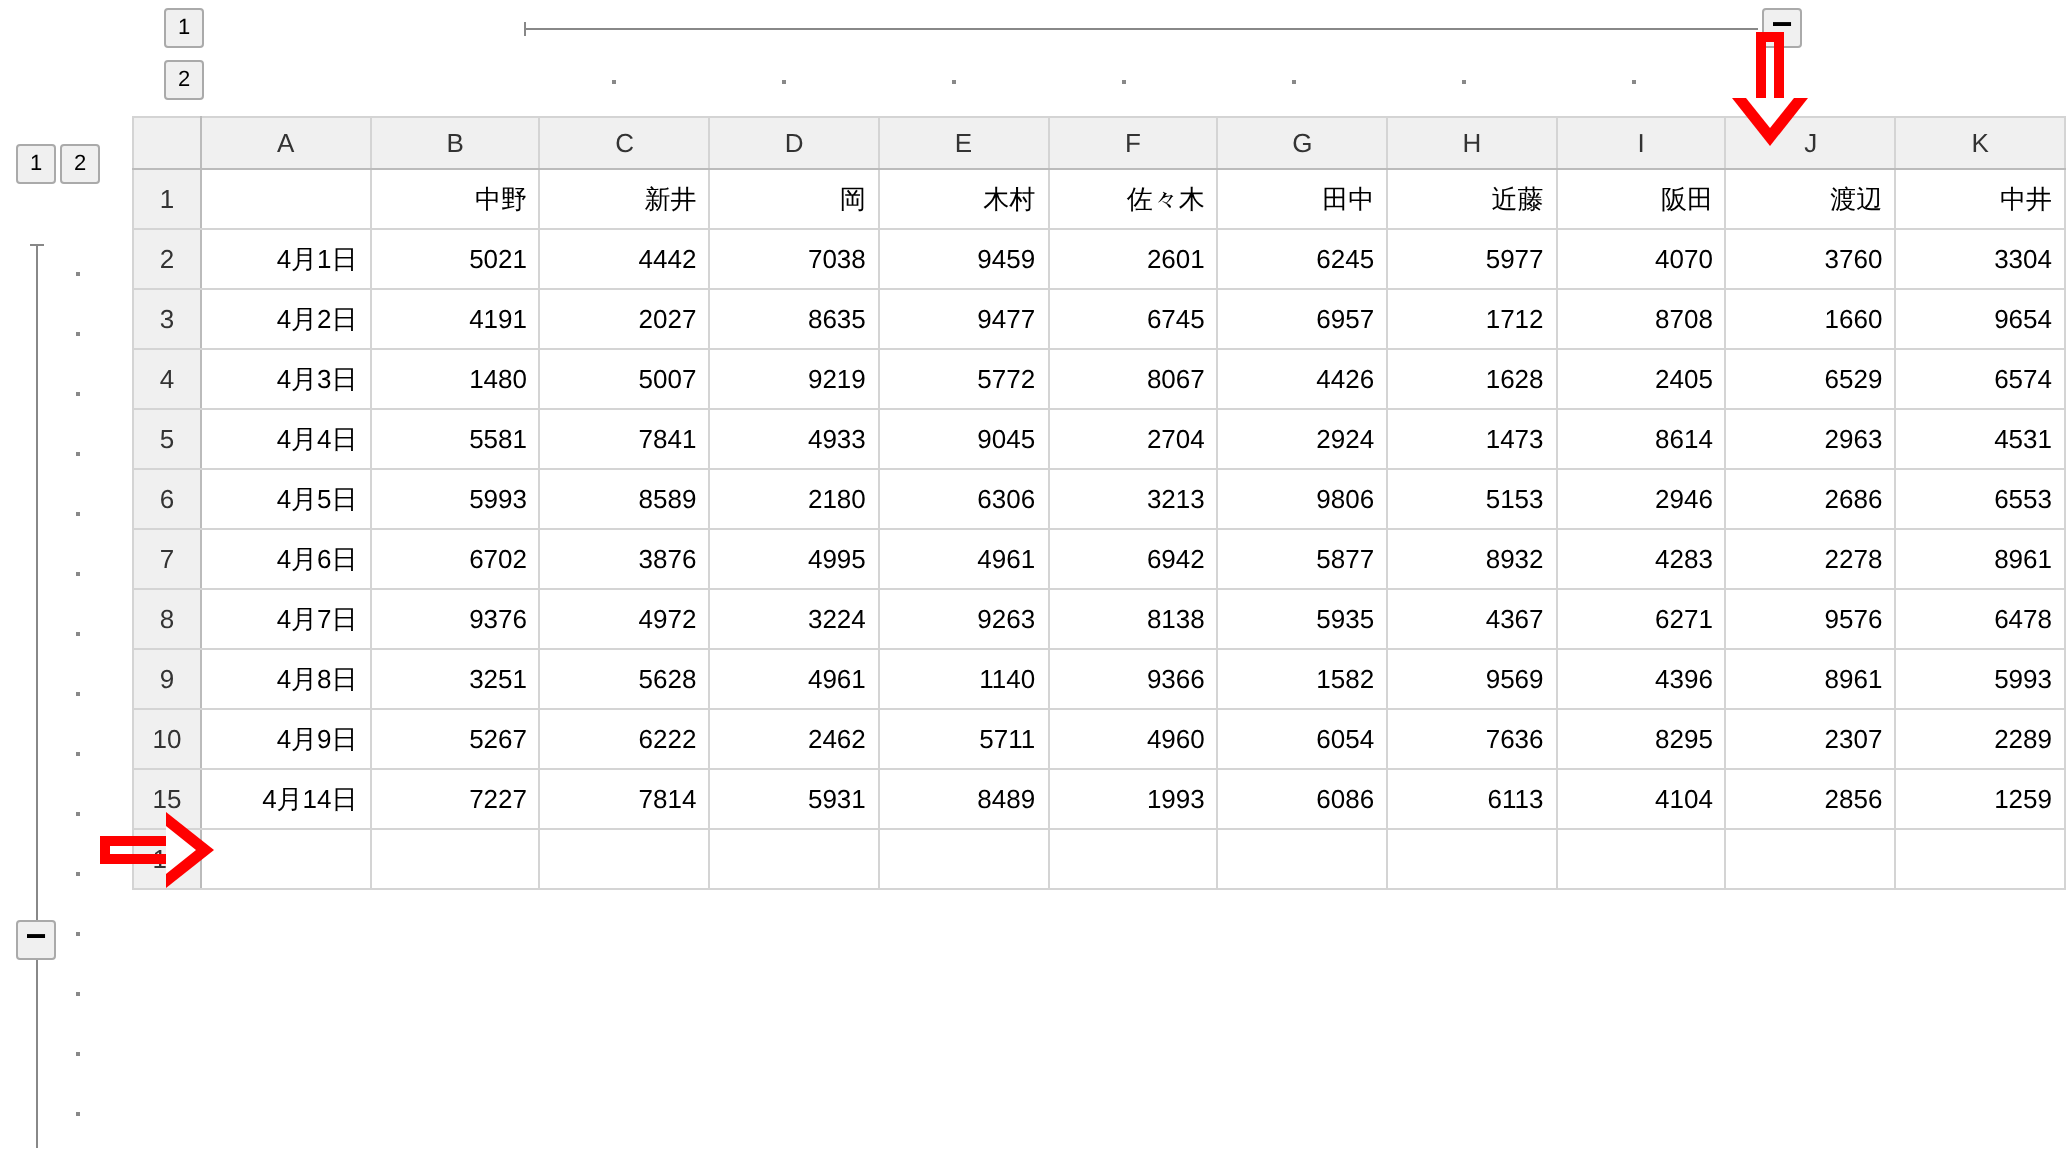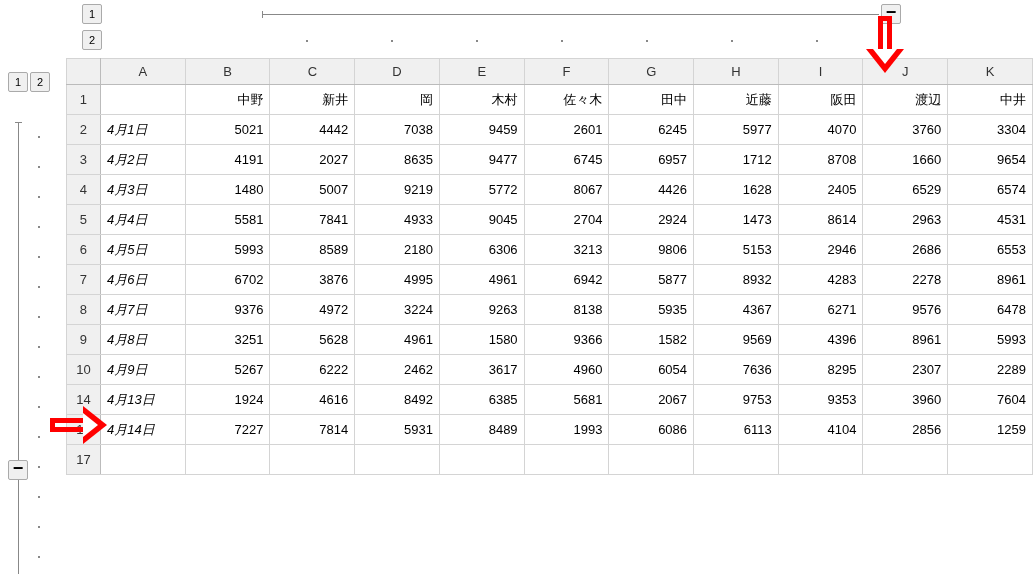--- a/index.html
+++ b/index.html
@@ -162,21 +162,21 @@
     border-right: 1px solid #bbb;
   }
   .corner {
     background: #f0f0f0;
     width: 34px;
     height: 26px;
     border-right: 1px solid #bbb;
     border-bottom: 1px solid #bbb;
   }
   .data-col { width: 85px; }
-  td.date { text-align: left; font-style: italic; }
+  td.date { text-align: right; }
   td.num { text-align: right; }
   td.header-name { text-align: right; }
   
   .arrow-down {
     position: absolute;
     width: 50px;
     height: 60px;
   }
   .arrow-down .shaft {
     position: absolute;
@@ -403,55 +403,41 @@
           <td class="num">6271</td>
           <td class="num">9576</td>
           <td class="num">6478</td>
         </tr>
         <tr>
           <th class="row-head">9</th>
           <td class="date">4月8日</td>
           <td class="num">3251</td>
           <td class="num">5628</td>
           <td class="num">4961</td>
-          <td class="num">1580</td>
+          <td class="num">1140</td>
           <td class="num">9366</td>
           <td class="num">1582</td>
           <td class="num">9569</td>
           <td class="num">4396</td>
           <td class="num">8961</td>
           <td class="num">5993</td>
         </tr>
         <tr>
           <th class="row-head">10</th>
           <td class="date">4月9日</td>
           <td class="num">5267</td>
           <td class="num">6222</td>
           <td class="num">2462</td>
-          <td class="num">3617</td>
+          <td class="num">5711</td>
           <td class="num">4960</td>
           <td class="num">6054</td>
           <td class="num">7636</td>
           <td class="num">8295</td>
           <td class="num">2307</td>
           <td class="num">2289</td>
-        </tr>
-        <tr>
-          <th class="row-head">14</th>
-          <td class="date">4月13日</td>
-          <td class="num">1924</td>
-          <td class="num">4616</td>
-          <td class="num">8492</td>
-          <td class="num">6385</td>
-          <td class="num">5681</td>
-          <td class="num">2067</td>
-          <td class="num">9753</td>
-          <td class="num">9353</td>
-          <td class="num">3960</td>
-          <td class="num">7604</td>
         </tr>
         <tr>
           <th class="row-head">15</th>
           <td class="date">4月14日</td>
           <td class="num">7227</td>
           <td class="num">7814</td>
           <td class="num">5931</td>
           <td class="num">8489</td>
           <td class="num">1993</td>
           <td class="num">6086</td>

